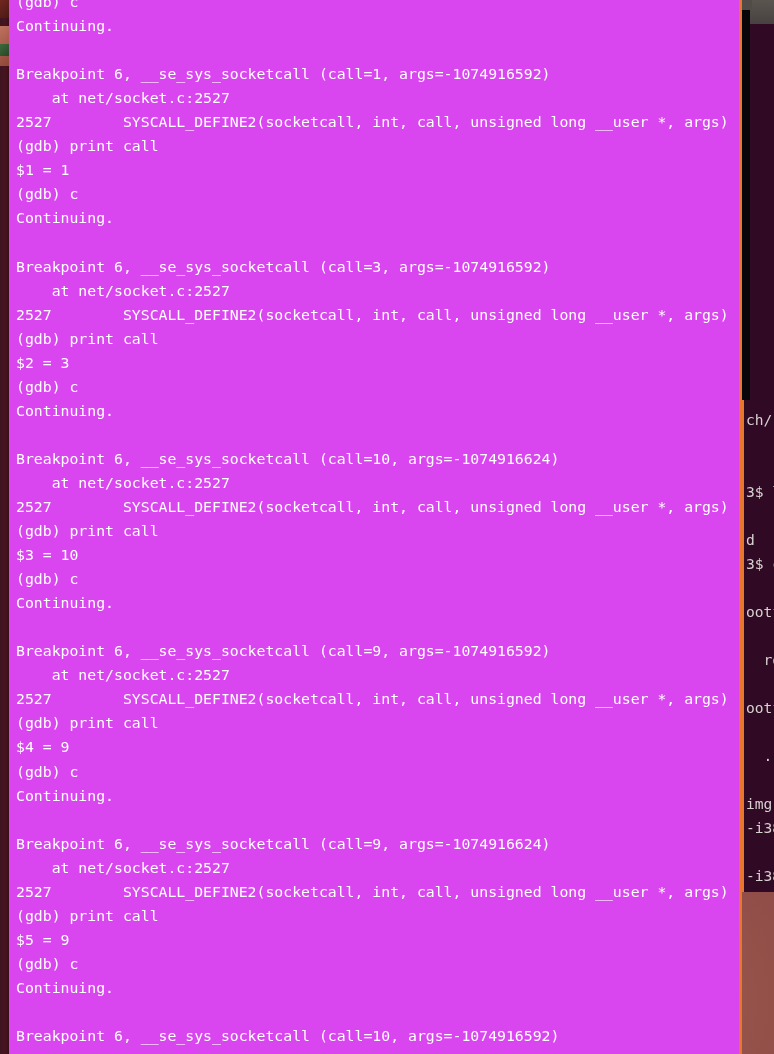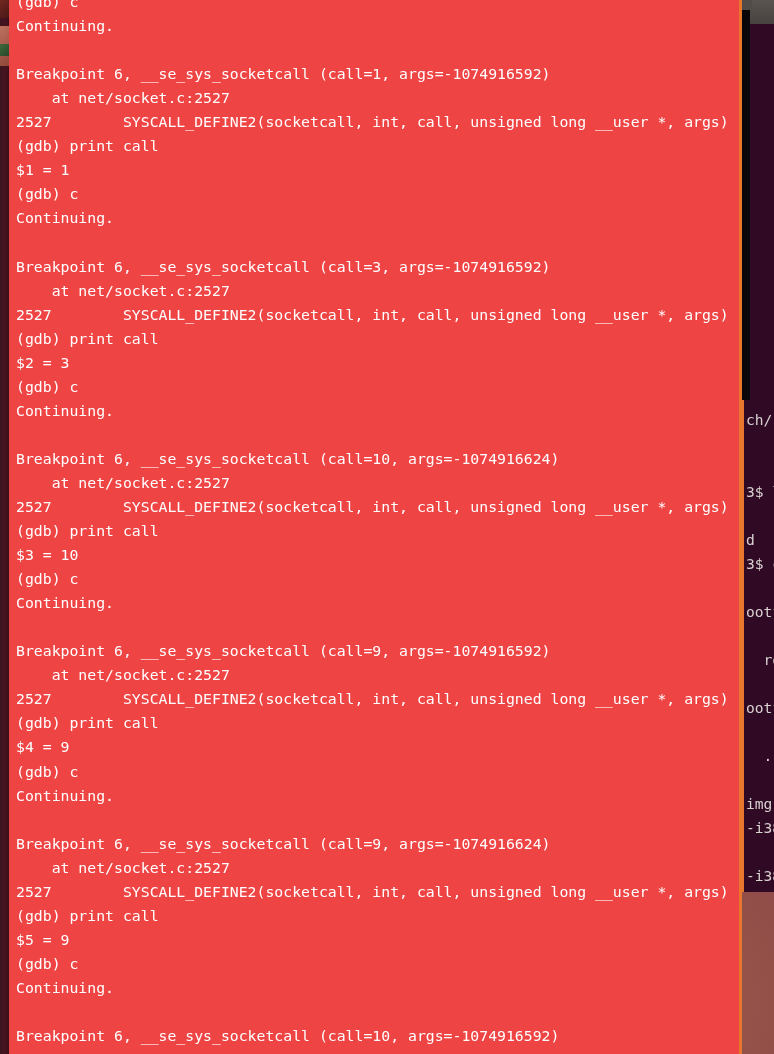--- a/index.html
+++ b/index.html
@@ -100,21 +100,21 @@
     z-index: 21;
   }
 
   
   .term-window {
     position: absolute;
     left: 5px;
     top: 0px;
     width: 737px;
     height: 1054px;
-    background: #ef4444;
+    background: #d946ef;
     border-right: 3px solid #e8762d;
     border-left: 2px solid #5c1630;
     box-sizing: border-box;
     overflow: hidden;
     z-index: 30;
   }
 
   .term-body {
     position: relative;
     padding: 0 0 0 9px;

